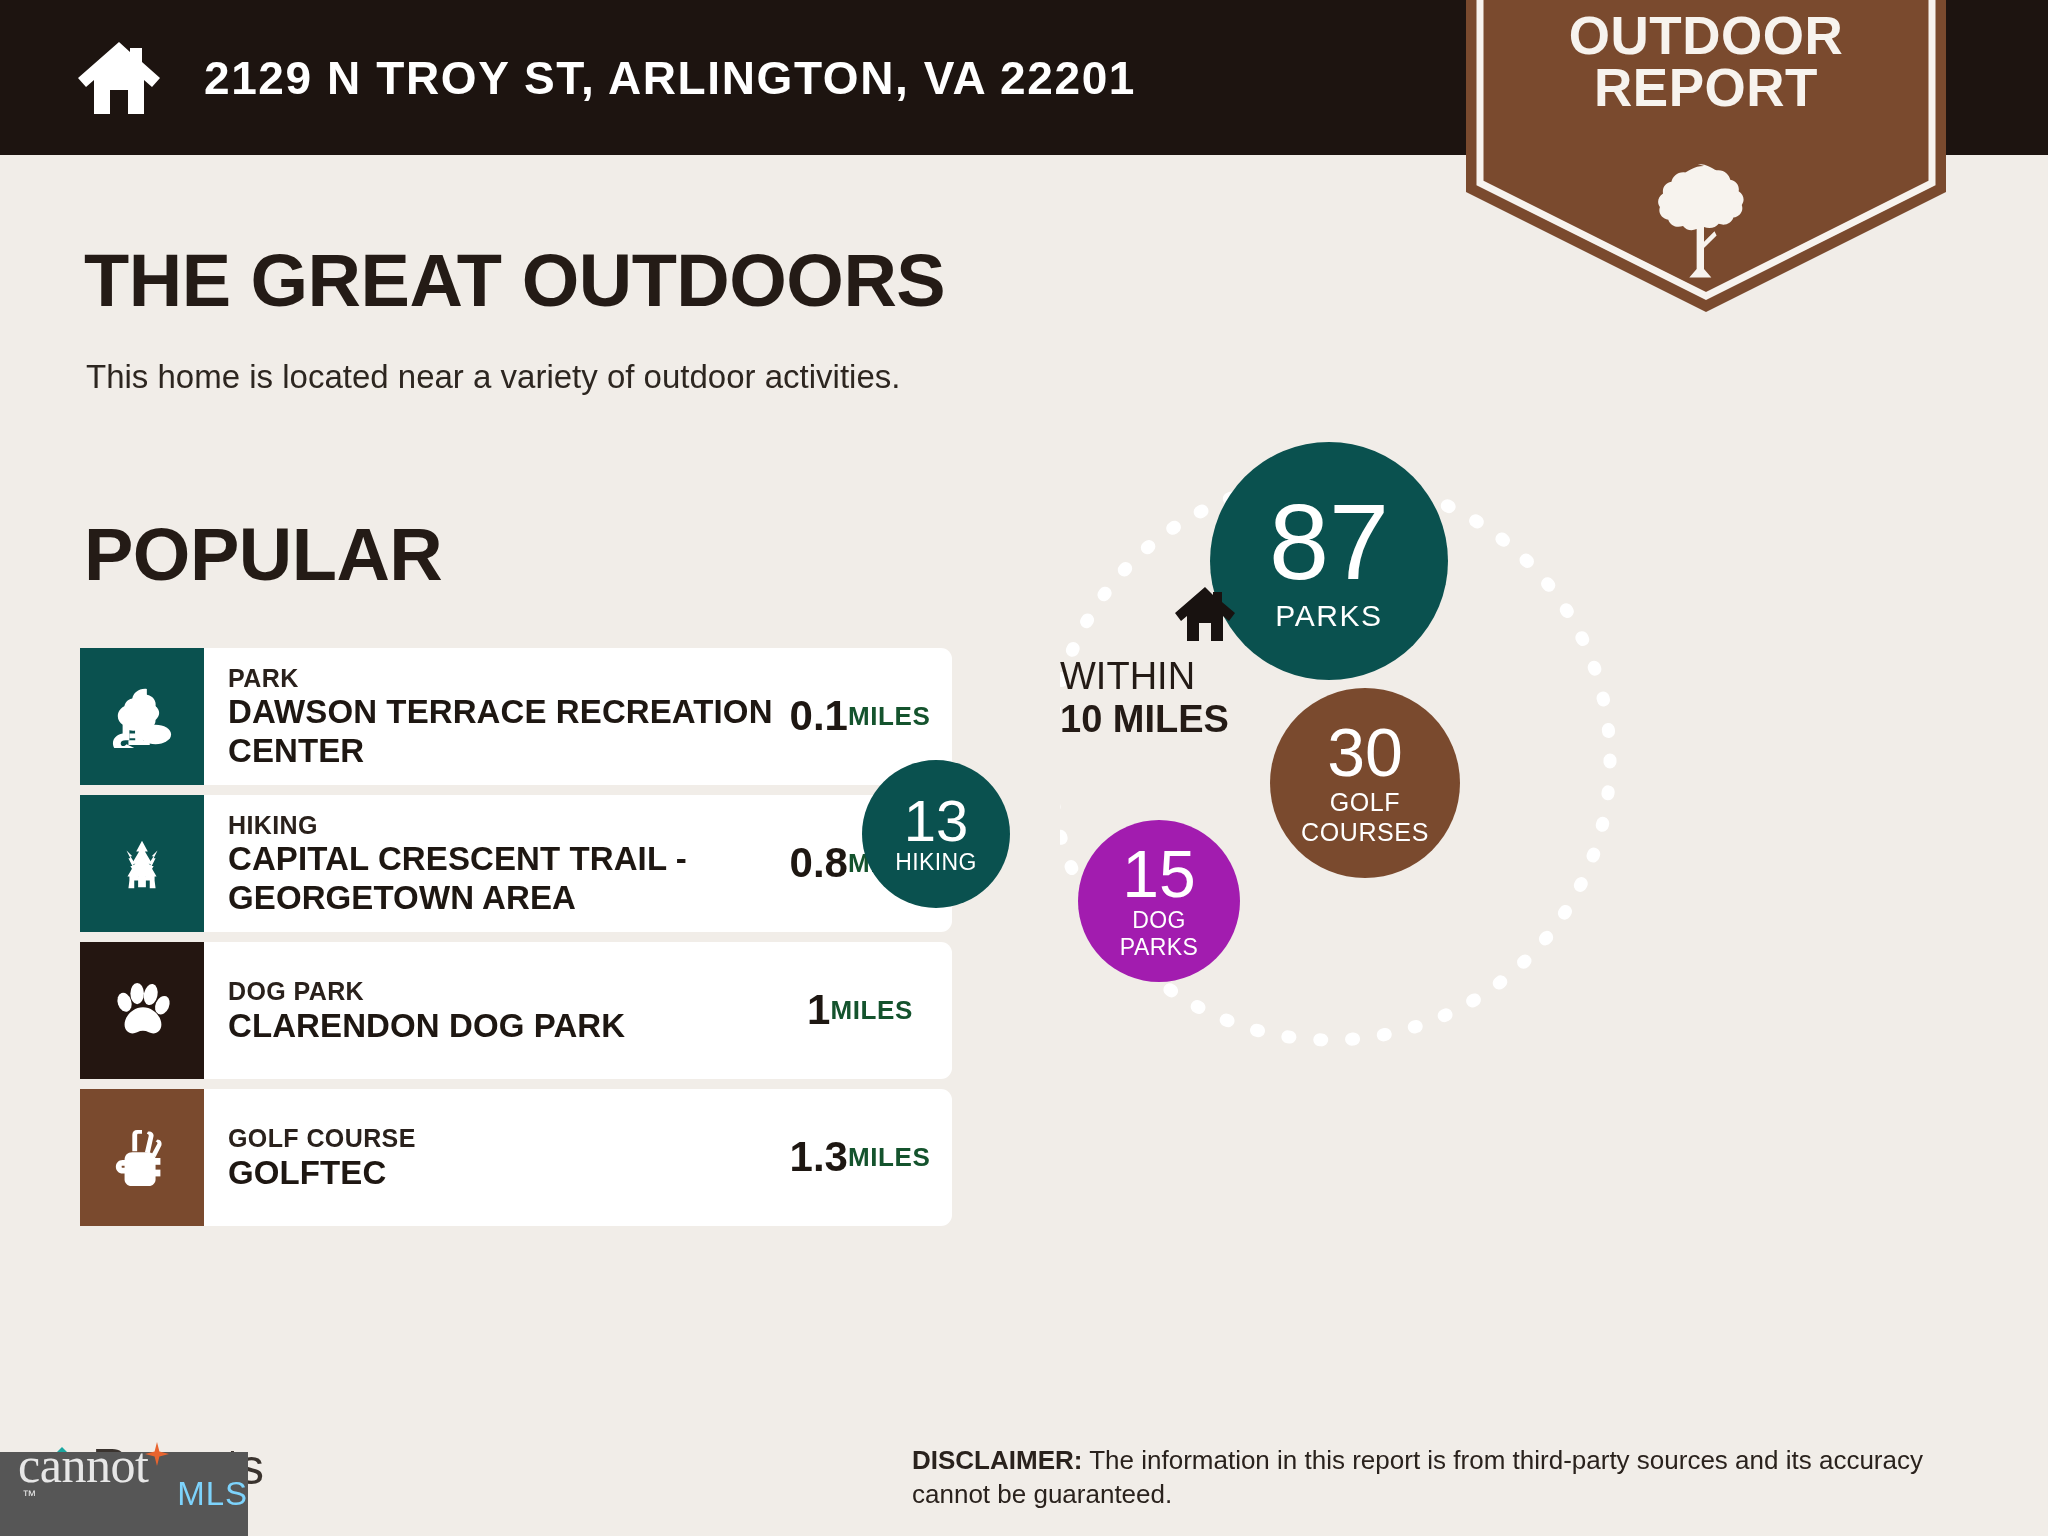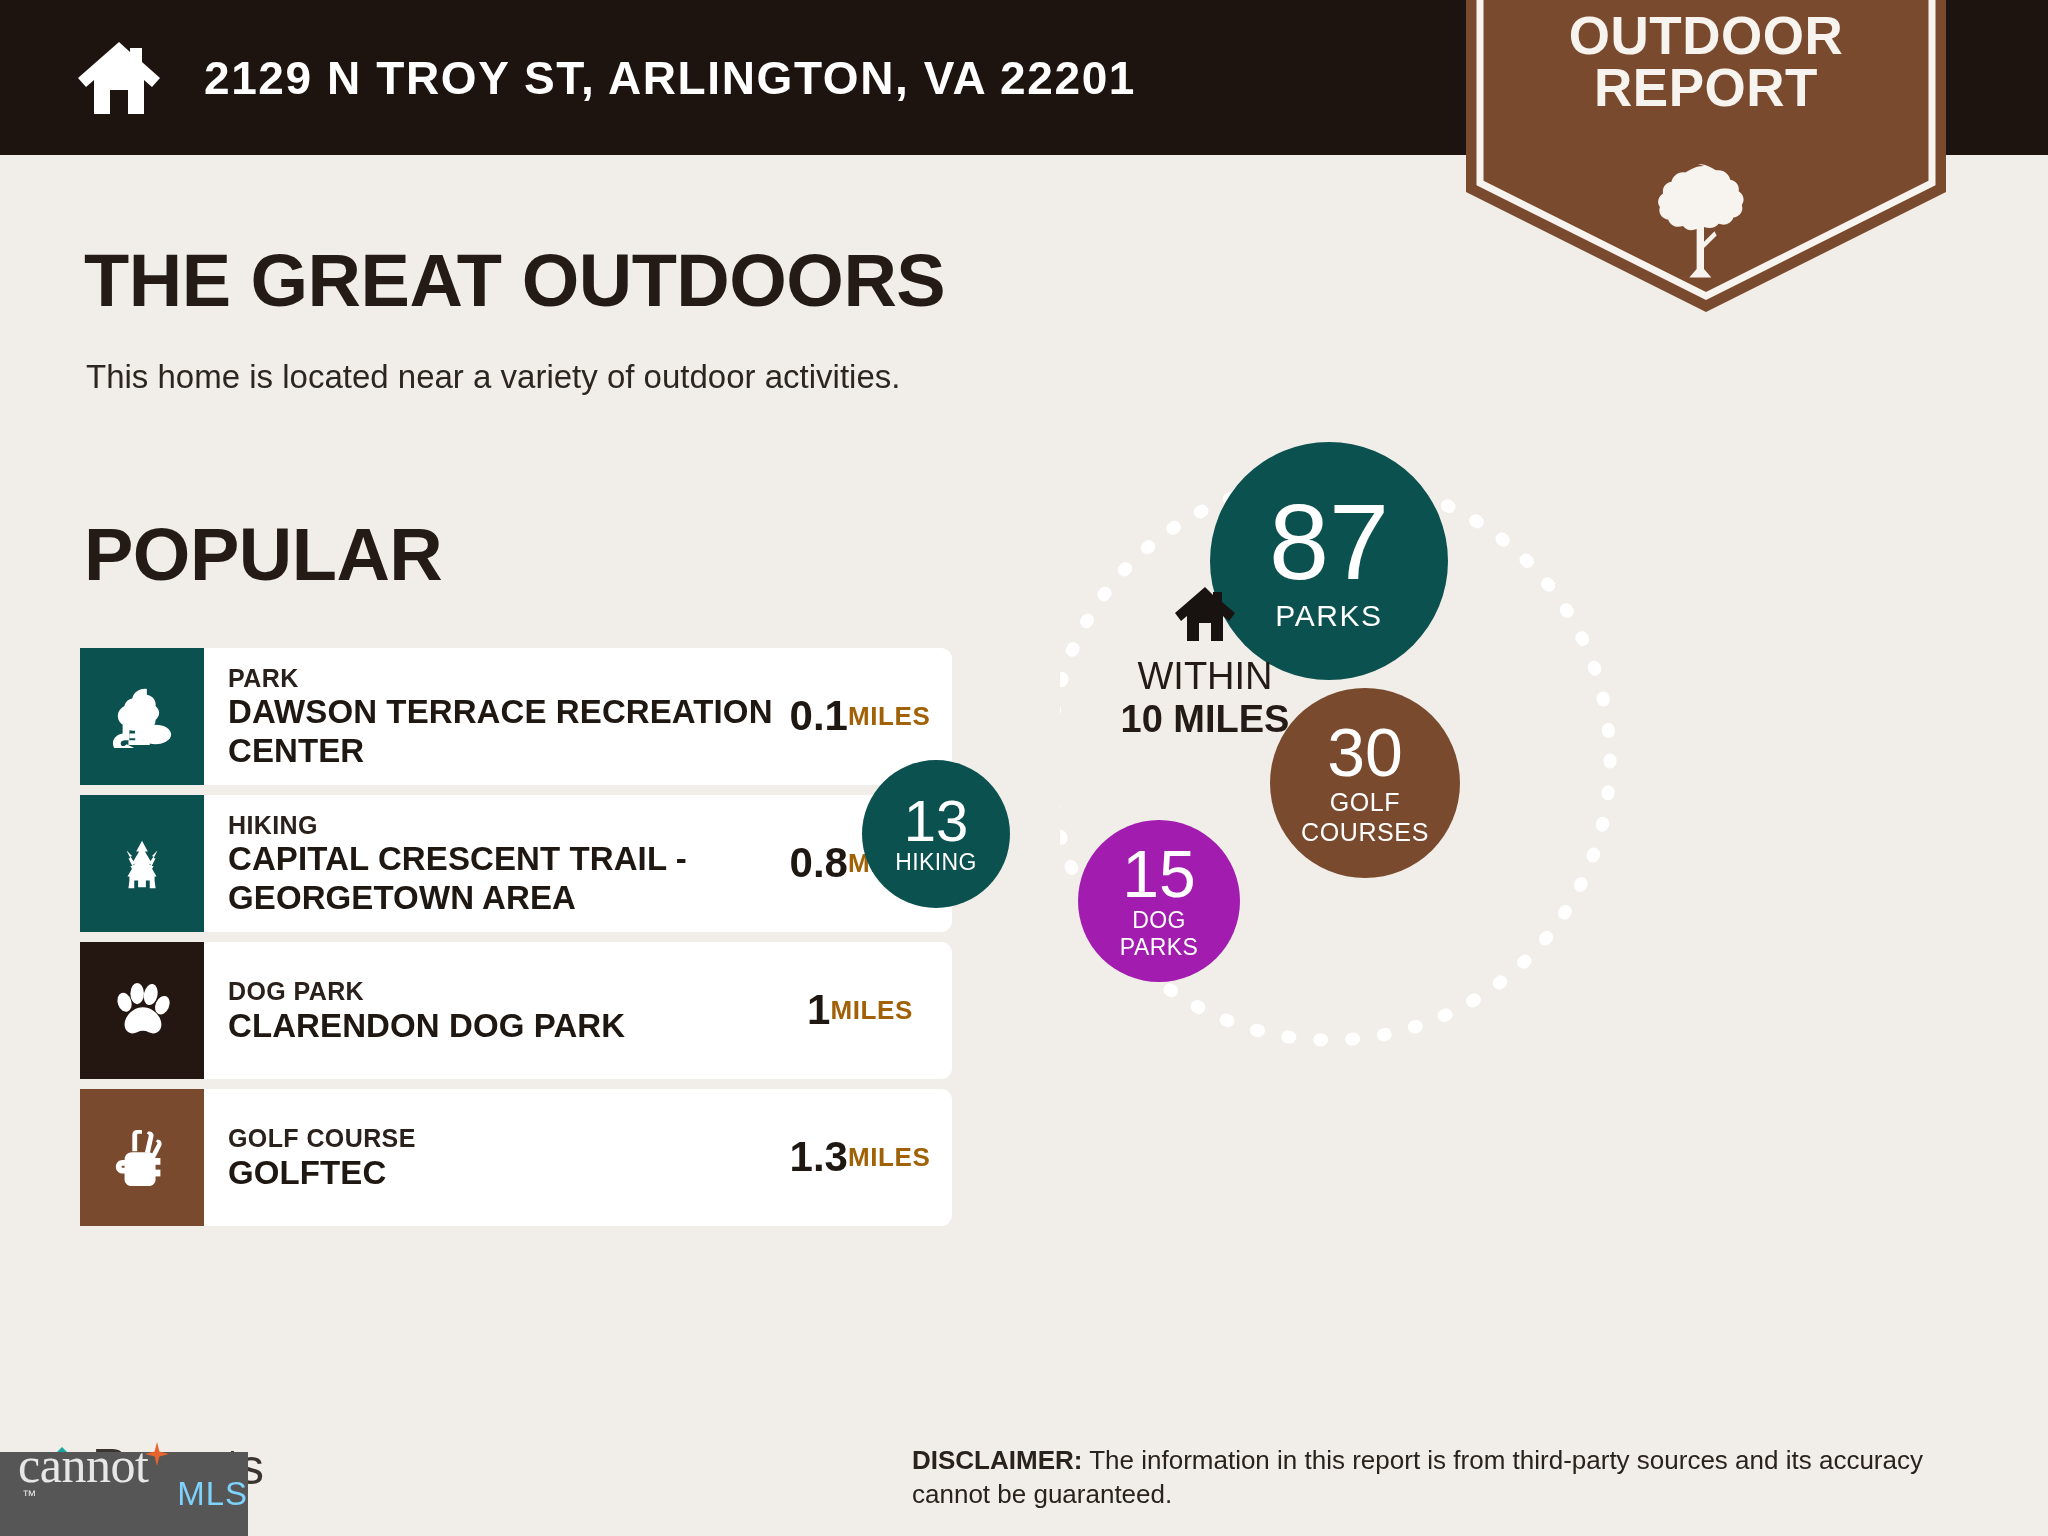--- a/index.html
+++ b/index.html
@@ -101,21 +101,21 @@
   .poi-dist {
     width: 160px; min-width: 160px;
     display: flex; flex-direction: row;
     align-items: center; justify-content: center;
     padding-right: 24px;
   }
   .poi-dist-value {
     font-size: 42px; font-weight: 700; color: #1e1712; line-height: 1.02;
   }
   .poi-dist-unit {
-    font-size: 26px; font-weight: 700; color: #a16207; letter-spacing: 0.6px;
+    font-size: 26px; font-weight: 700; color: #14532d; letter-spacing: 0.6px;
   }
 
   
   #chart-area {
     position: absolute; left: 1060px; top: 420px;
     width: 940px; height: 680px;
   }
   #chart-dots { position: absolute; left:0; top:0; width:940px; height:680px; }
   .bubble {
     position: absolute;
@@ -150,21 +150,21 @@
 
   #bubble-hiking {
     left: -198px; top: 340px; width: 148px; height: 148px;
     background: #0a514f;
   }
   #bubble-hiking .num { font-size: 58px; }
   #bubble-hiking .lbl { font-size: 23px; letter-spacing: 0.4px; margin-top: 2px; }
 
   #center-label {
     position: absolute; left: 0px; top: 165px;
-    width: 290px; text-align: center;
+    width: 290px; text-align: left;
   }
   #center-home-icon { width: 64px; height: 58px; display: block; margin: 0 auto 12px; }
   #center-within {
     font-size: 38px; color: #241b16; font-weight: 400; line-height: 1.12;
   }
   #center-miles {
     font-size: 38px; color: #241b16; font-weight: 700; line-height: 1.12;
   }
 
   

